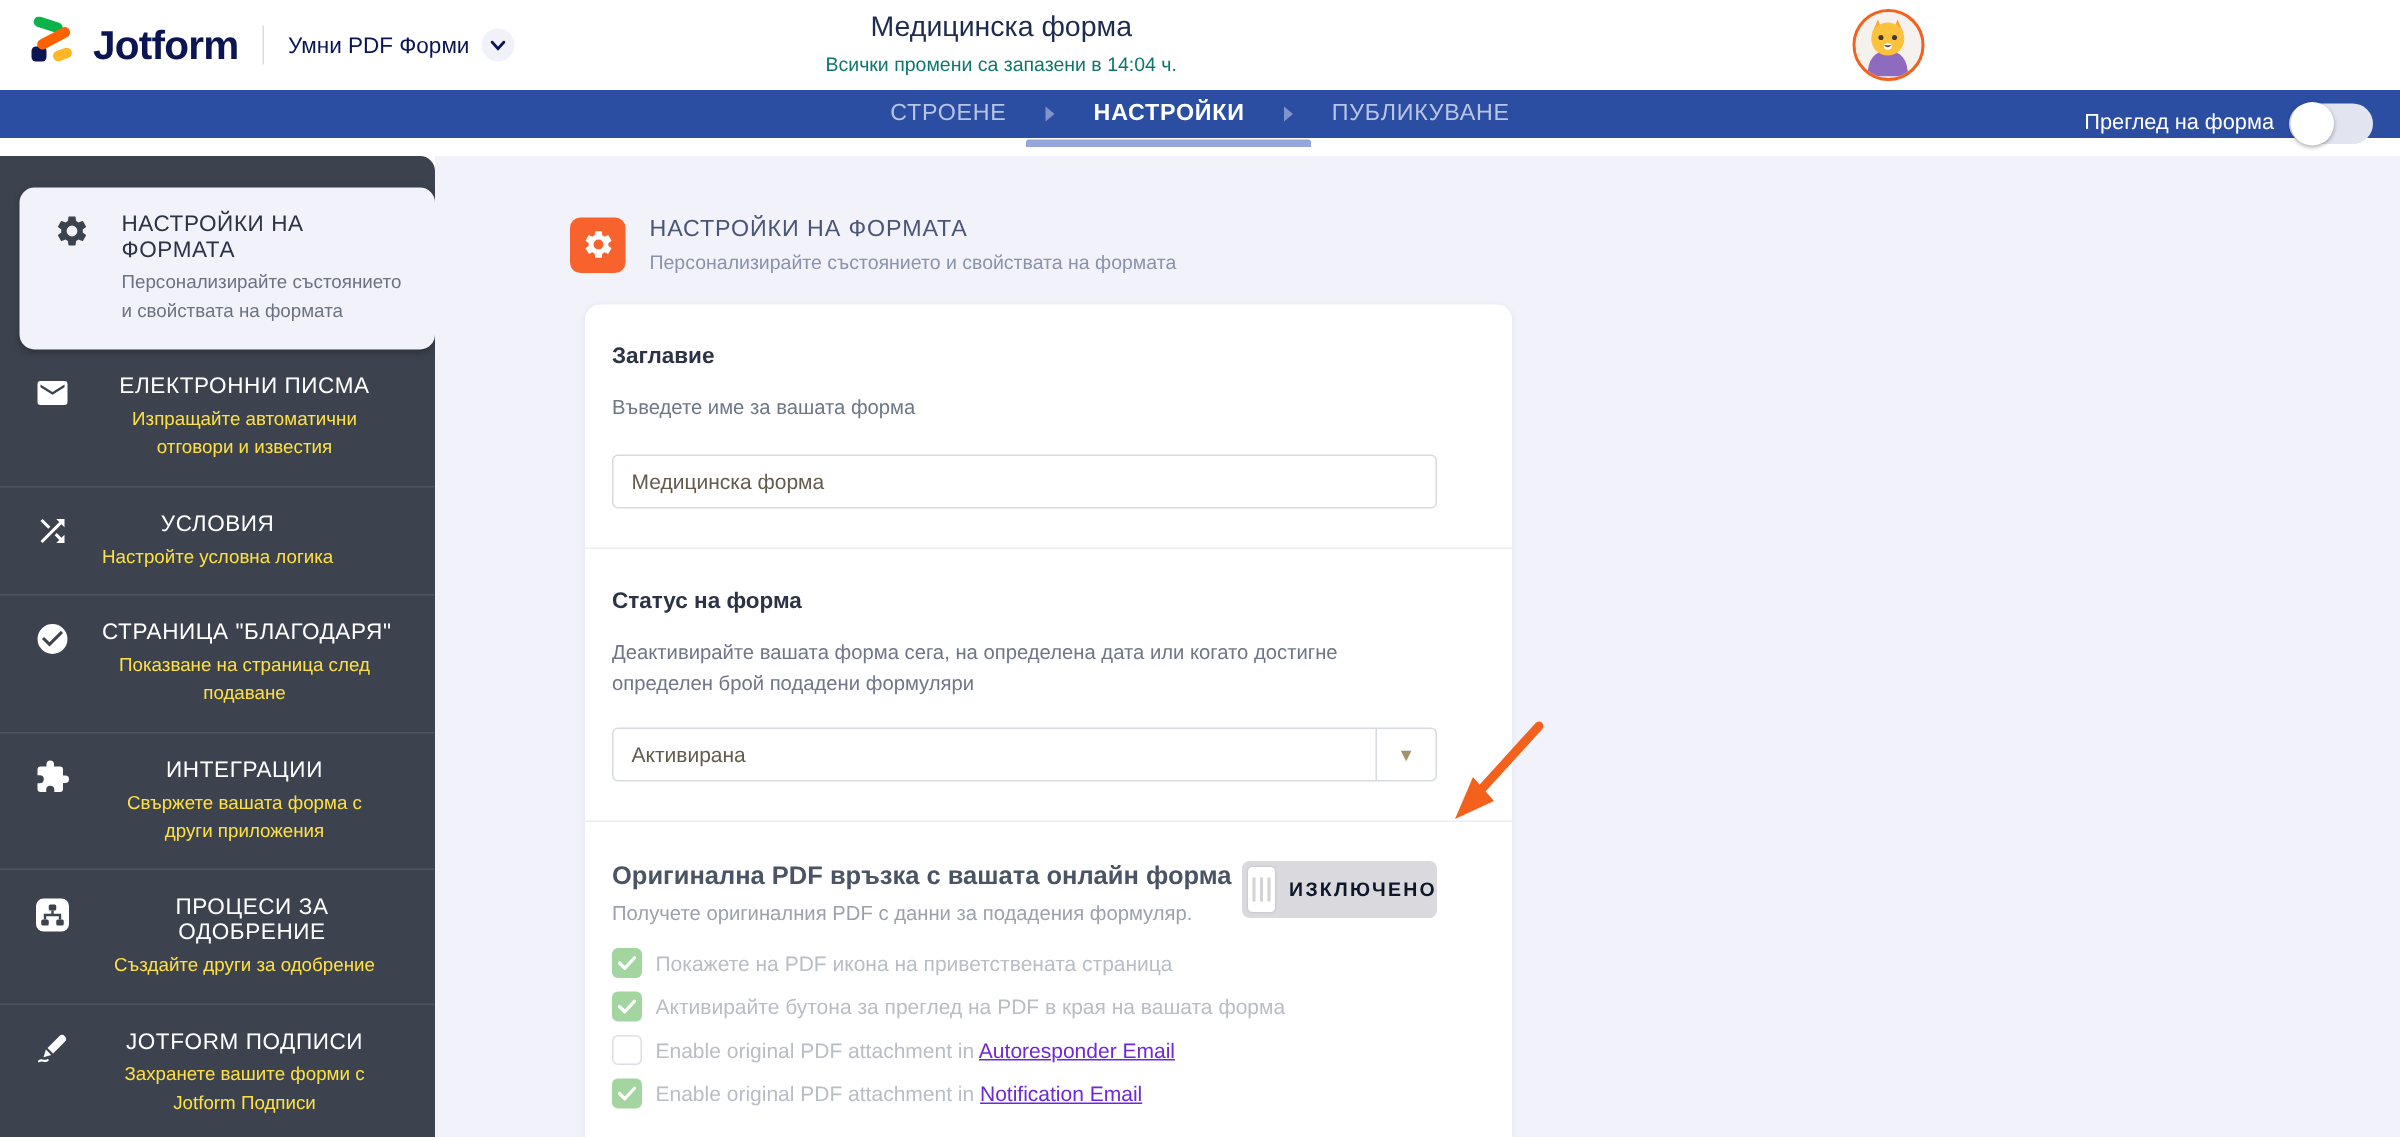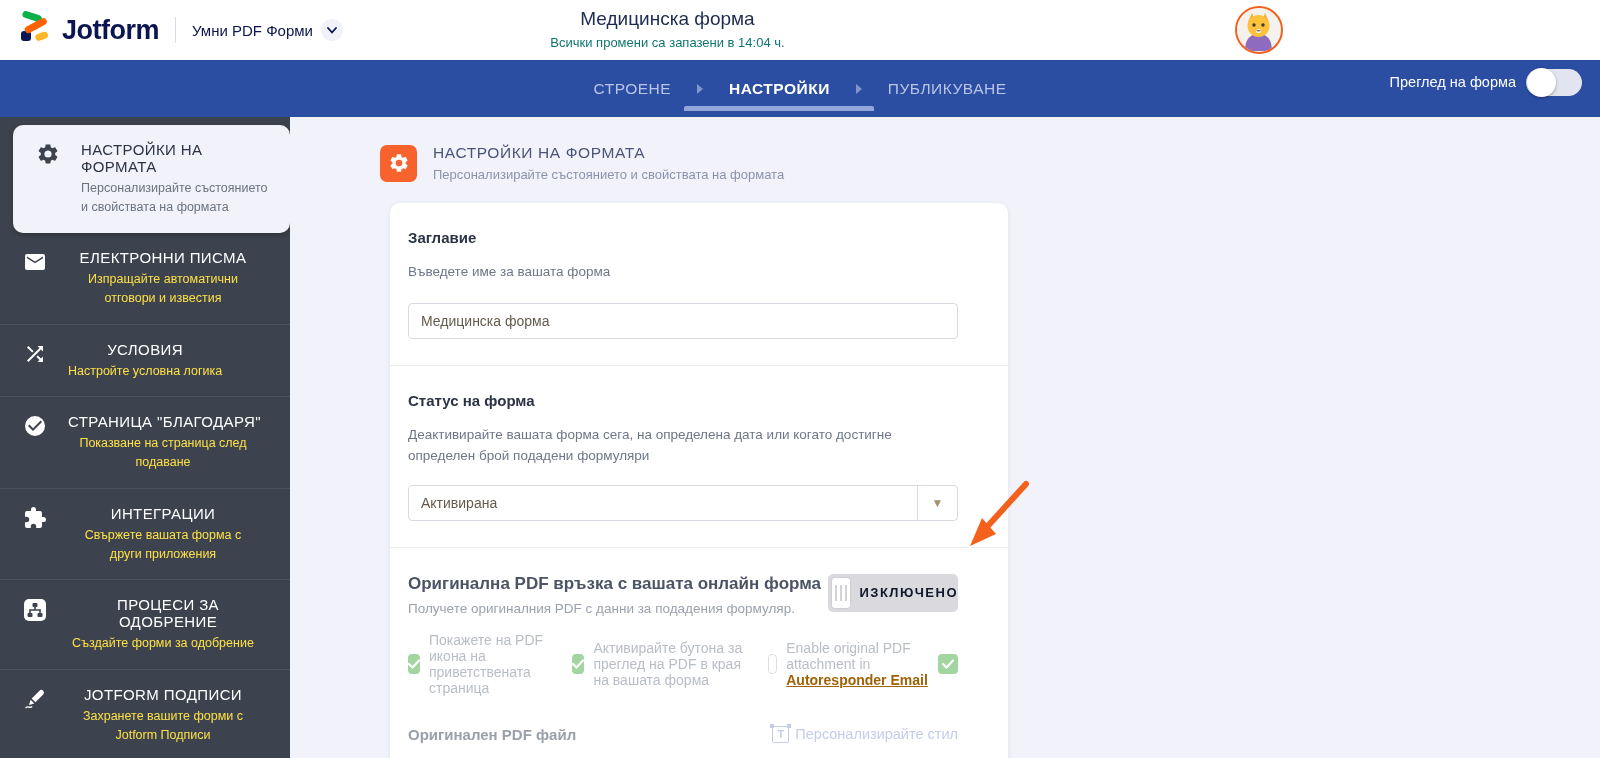--- a/index.html
+++ b/index.html
@@ -16,21 +16,21 @@
   .product-label { font-size:15px; color:#0a1551; }
   .chev-circle { width:22px; height:22px; border-radius:50%; background:#f0f1f9;
     display:flex; align-items:center; justify-content:center; }
   .hdr-center { position:absolute; left:0; right:0; top:8px; text-align:center; pointer-events:none; }
   .form-title { font-size:19px; color:#1e2b50; }
   .save-status { font-size:13px; color:#0f766e; margin-top:5px; }
   .avatar { position:absolute; right:52px; top:6px; width:48px; height:48px; border-radius:50%;
     border:2.5px solid #f4611c; background:#f3f3f3; overflow:hidden; cursor:pointer; }
 
   
-  .navbar { position:absolute; left:0; top:60px; width:1600px; height:57px; background:#2b4da2;
+  .navbar { position:absolute; left:0; top:60px; width:1600px; height:32px; background:#2b4da2;
     display:flex; align-items:center; z-index:4; }
   .nav-tabs { position:absolute; left:0; right:0; top:0; bottom:0;
     display:flex; align-items:center; justify-content:center; gap:26px; }
   .nav-tab { font-size:15.5px; letter-spacing:0.5px; color:#b9c5e6; cursor:pointer;
     height:44px; display:flex; align-items:center; position:relative; }
   .nav-tab.active { color:#ffffff; font-weight:bold; }
   .tab-underline { position:absolute; bottom:0; left:50%; transform:translateX(-50%);
     width:190px; height:5px; background:#94a6da; border-radius:2px 2px 0 0; }
   .nav-sep { width:0; height:0; border-left:6px solid #8095cc; border-top:5px solid transparent;
     border-bottom:5px solid transparent; }
@@ -86,27 +86,27 @@
   .pdf-head-text { width:430px; }
   .pdf-title { font-size:17px; font-weight:bold; color:#4b5464; }
   .pdf-desc { font-size:13.5px; color:#9ba1ad; margin-top:7px; }
   .big-toggle { margin-left:-8px; width:130px; height:38px; background:#dadade; border-radius:5px;
     display:flex; align-items:center; cursor:pointer; }
   .big-toggle .sq-knob { width:30px; height:30px; margin-left:4px; background:#ffffff; border-radius:3px;
     display:flex; align-items:center; justify-content:center; gap:3px; box-shadow:0 0 2px rgba(0,0,0,.15); }
   .big-toggle .bar { width:2px; height:16px; background:#d2d2d7; }
   .big-toggle-label { margin-left:9px; font-size:13px; font-weight:bold; letter-spacing:1.5px; color:#0f172a; }
 
-  .cb-list { margin-top:16px; display:flex; flex-direction:row; gap:9px; }
+  .cb-list { margin-top:16px; display:flex; flex-direction:column; gap:9px; }
   .cb-row { display:flex; align-items:center; gap:9px; cursor:pointer; }
   .cb-box { width:20px; height:20px; border-radius:4px; display:flex; align-items:center; justify-content:center; }
   .cb-box.checked { background:#a3d5a0; }
   .cb-box.unchecked { background:#fff; border:1.5px solid #dcdee5; }
   .cb-label { font-size:14px; color:#b9bdc6; }
-  .cb-link { font-weight:bold; text-decoration:underline; color:#a16207; }
+  .cb-link { font-weight:normal; text-decoration:underline; color:#6d28d9; }
 
   .pdf-bottom { margin-top:30px; display:flex; align-items:center; justify-content:space-between; }
   .pdf-file-label { font-size:15px; font-weight:bold; color:#9aa0ab; }
   .style-link { display:flex; align-items:center; gap:6px; color:#c3cdeb; cursor:pointer; }
   .style-link-text { font-size:14.5px; }
   .style-icon { width:17px; height:17px; border:1.5px solid #c3cdeb; border-radius:2px; position:relative;
     display:flex; align-items:center; justify-content:center; font-size:11px; font-weight:bold; color:#c3cdeb; }
   .style-icon i { position:absolute; width:4px; height:4px; background:#c3cdeb; }
   .style-icon .tl{ left:-3px; top:-3px; } .style-icon .tr{ right:-3px; top:-3px; }
 
@@ -242,21 +242,21 @@
       <svg width="26" height="26" viewBox="0 0 26 26">
           <rect x="2" y="2" width="22" height="22" rx="5" fill="#ffffff"></rect>
           <rect x="10.5" y="6" width="5" height="4" rx="1" fill="#3c434e"></rect>
           <rect x="5.5" y="16" width="5" height="4" rx="1" fill="#3c434e"></rect>
           <rect x="15.5" y="16" width="5" height="4" rx="1" fill="#3c434e"></rect>
           <path d="M13 10v3M8 16v-3h10v3" stroke="#3c434e" stroke-width="1.6" fill="none"></path>
         </svg>
     </span>
     <span class="sb-text">
       <span class="sb-title">ПРОЦЕСИ ЗА ОДОБРЕНИЕ</span>
-      <span class="sb-sub">Създайте форми за одобрение</span>
+      <span class="sb-sub">Създайте други за одобрение</span>
     </span>
   </div>
 
   <div class="sb-item">
     <span class="sb-icon">
       <svg width="24" height="24" viewBox="0 0 24 24">
           <path d="M20.2 3.8a2.6 2.6 0 0 0-3.7 0l-7.8 7.8 3.7 3.7 7.8-7.8a2.6 2.6 0 0 0 0-3.7zM7.6 12.7 6 17.9l5.2-1.5-3.6-3.7z" fill="#ffffff"></path>
           <path d="M3 20.5c2.2-1.8 3.6.9 5.8-.7" stroke="#ffffff" stroke-width="1.4" fill="none" stroke-linecap="round"></path>
         </svg>
     </span>
@@ -335,20 +335,21 @@
         <div class="cb-row">
           <span class="cb-box unchecked"></span>
           <span class="cb-label"><span>Enable original PDF attachment in </span><span class="cb-link">Autoresponder Email</span></span>
         </div>
         <div class="cb-row">
           <span class="cb-box checked">
             <svg width="12" height="10" viewBox="0 0 12 10">
                 <polyline points="1,5 4.5,8.5 11,1.5" fill="none" stroke="#ffffff" stroke-width="2.2" stroke-linecap="round" stroke-linejoin="round"></polyline>
               </svg>
           </span>
+          <span class="cb-label"><span>Enable original PDF attachment in </span><span class="cb-link">Notification Email</span></span>
         </div>
       </div>
 
       <div class="pdf-bottom">
         <span class="pdf-file-label">Оригинален PDF файл</span>
         <span class="style-link">
           <span class="style-icon">T<i class="tl"></i><i class="tr"></i></span>
           <span class="style-link-text">Персонализирайте стил</span>
         </span>
       </div>

